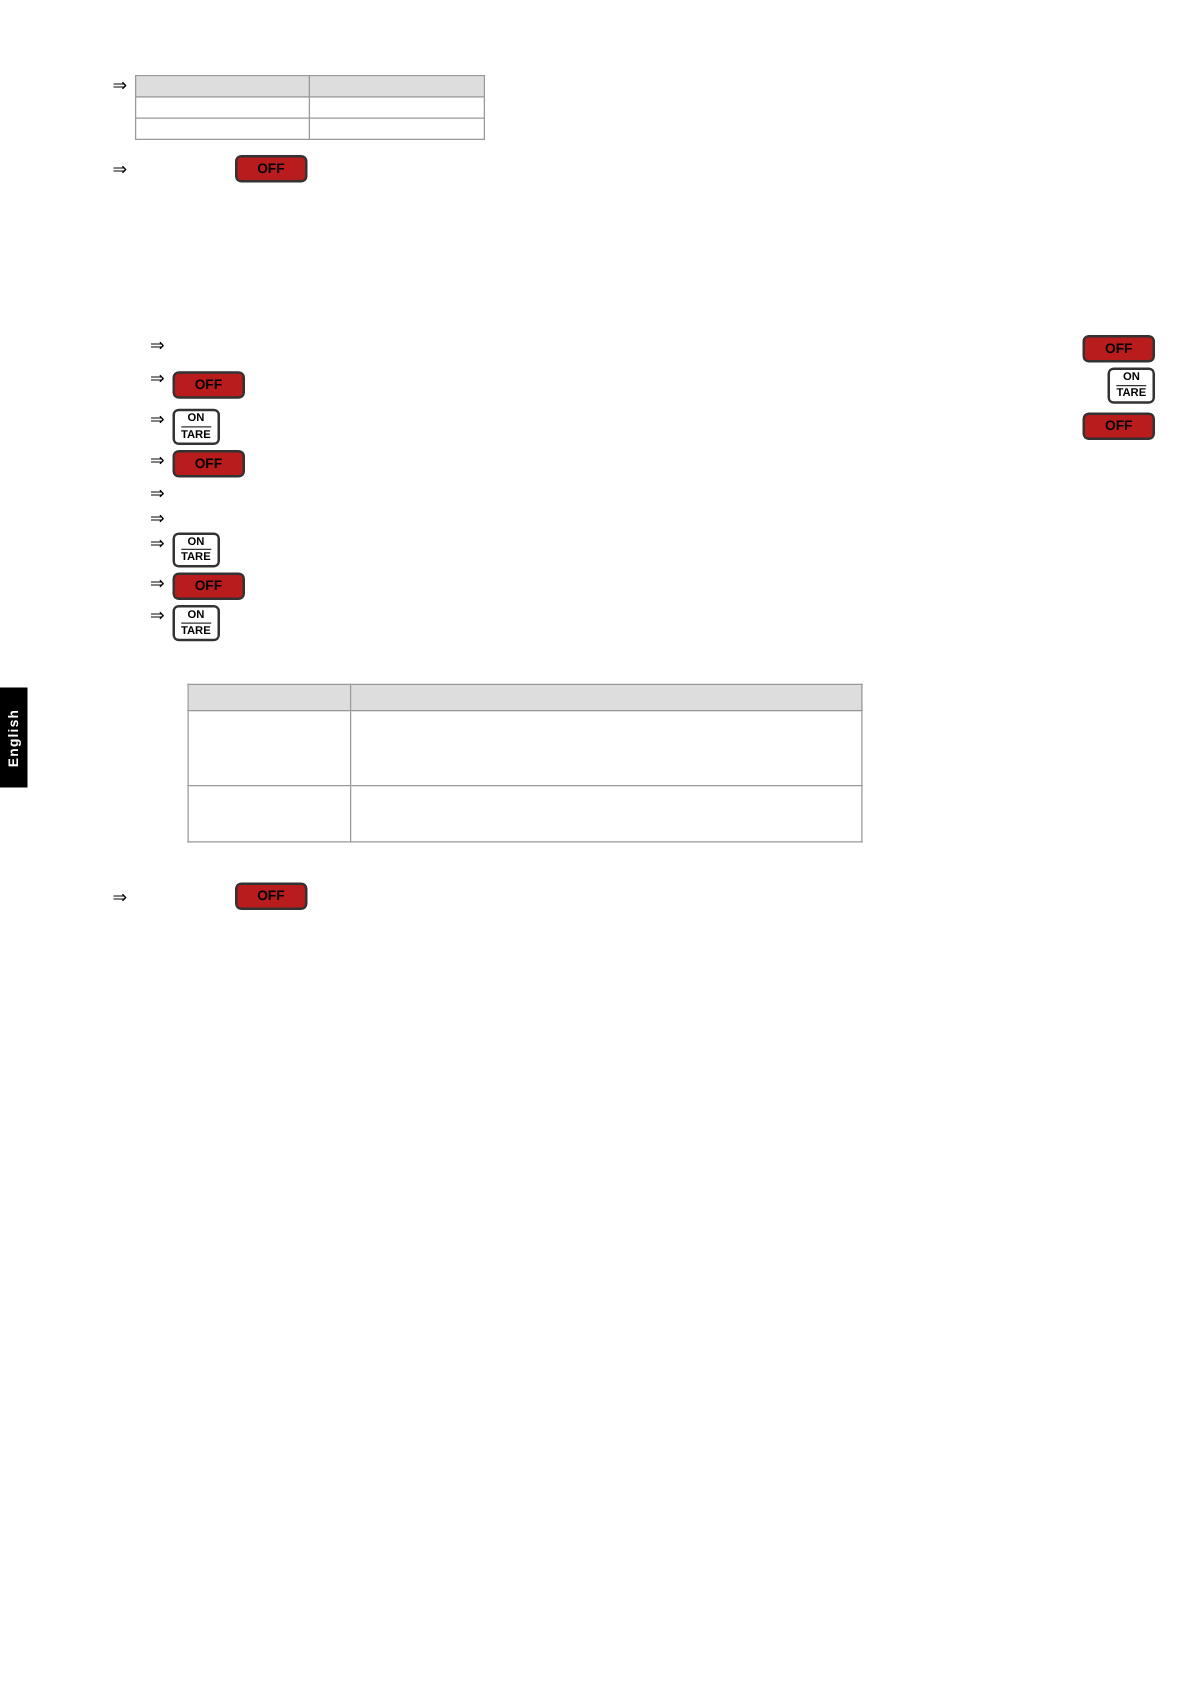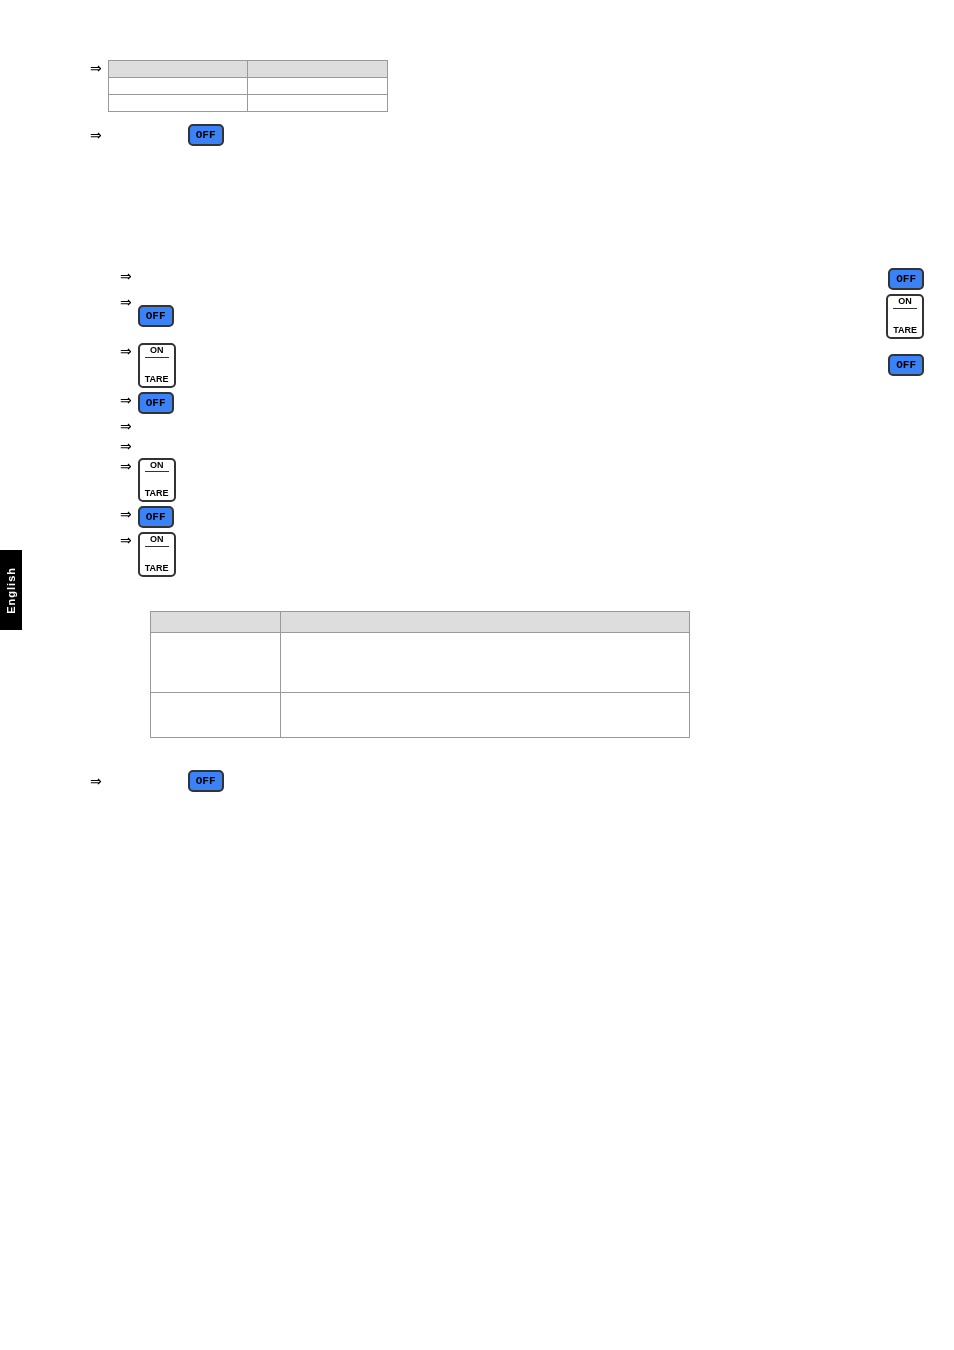--- a/index.html
+++ b/index.html
@@ -77,46 +77,44 @@
       background: #ddd;
     }
 
     
     .key-btn {
       display: inline-flex;
       align-items: center;
       justify-content: center;
       border: 2px solid #333;
       border-radius: 5px;
-      padding: 2px 6px;
+      padding: 2px 16px;
       font-size: 11px;
       font-weight: bold;
       min-width: 32px;
       min-height: 22px;
-      background: #3b82f6;
+      background: #b91c1c;
       vertical-align: middle;
       line-height: 1.1;
-      font-family: Liberation Mono, monospace;
     }
     .key-btn-ontare {
       display: inline-flex;
       flex-direction: column;
       align-items: center;
       justify-content: center;
       border: 2px solid #333;
       border-radius: 5px;
       padding: 1px 5px;
       font-size: 9px;
       font-weight: bold;
       min-width: 32px;
       min-height: 24px;
       background: #fff;
       vertical-align: middle;
       line-height: 1.1;
-      gap: 16px;
     }
     .key-btn-ontare .top-line {
       border-bottom: 1px solid #333;
       width: 100%;
       text-align: center;
       padding-bottom: 1px;
     }
     .key-btn-ontare .bottom-line {
       text-align: left;
       padding-top: 1px;

